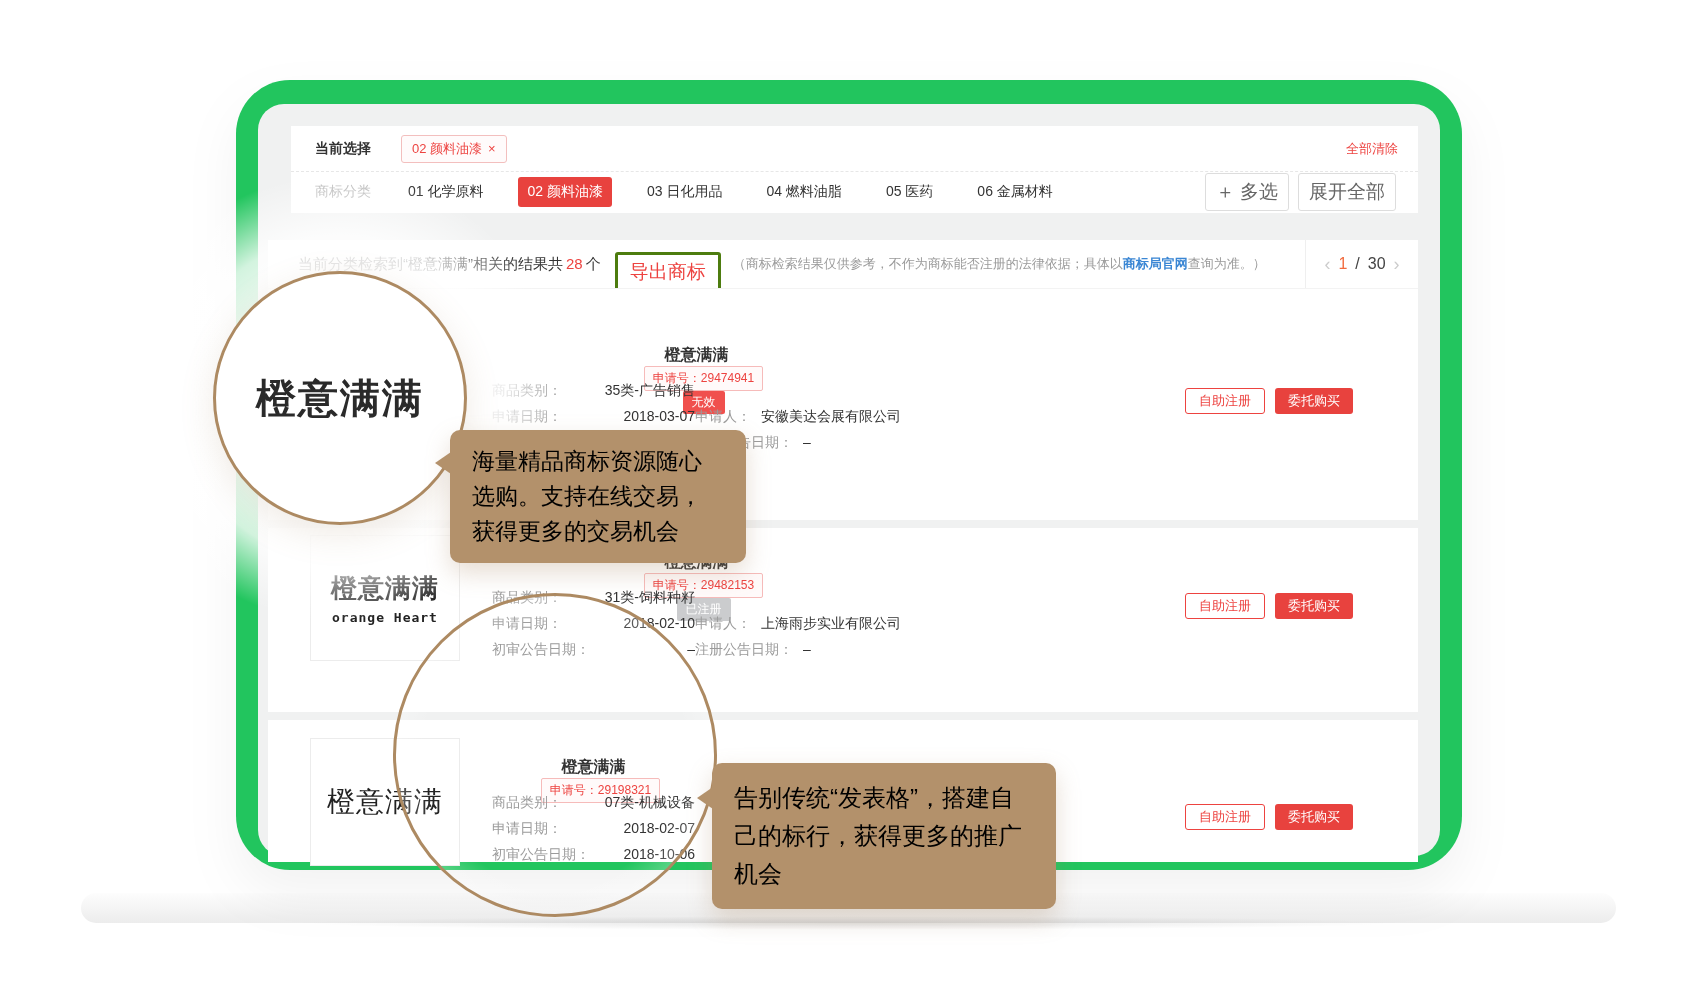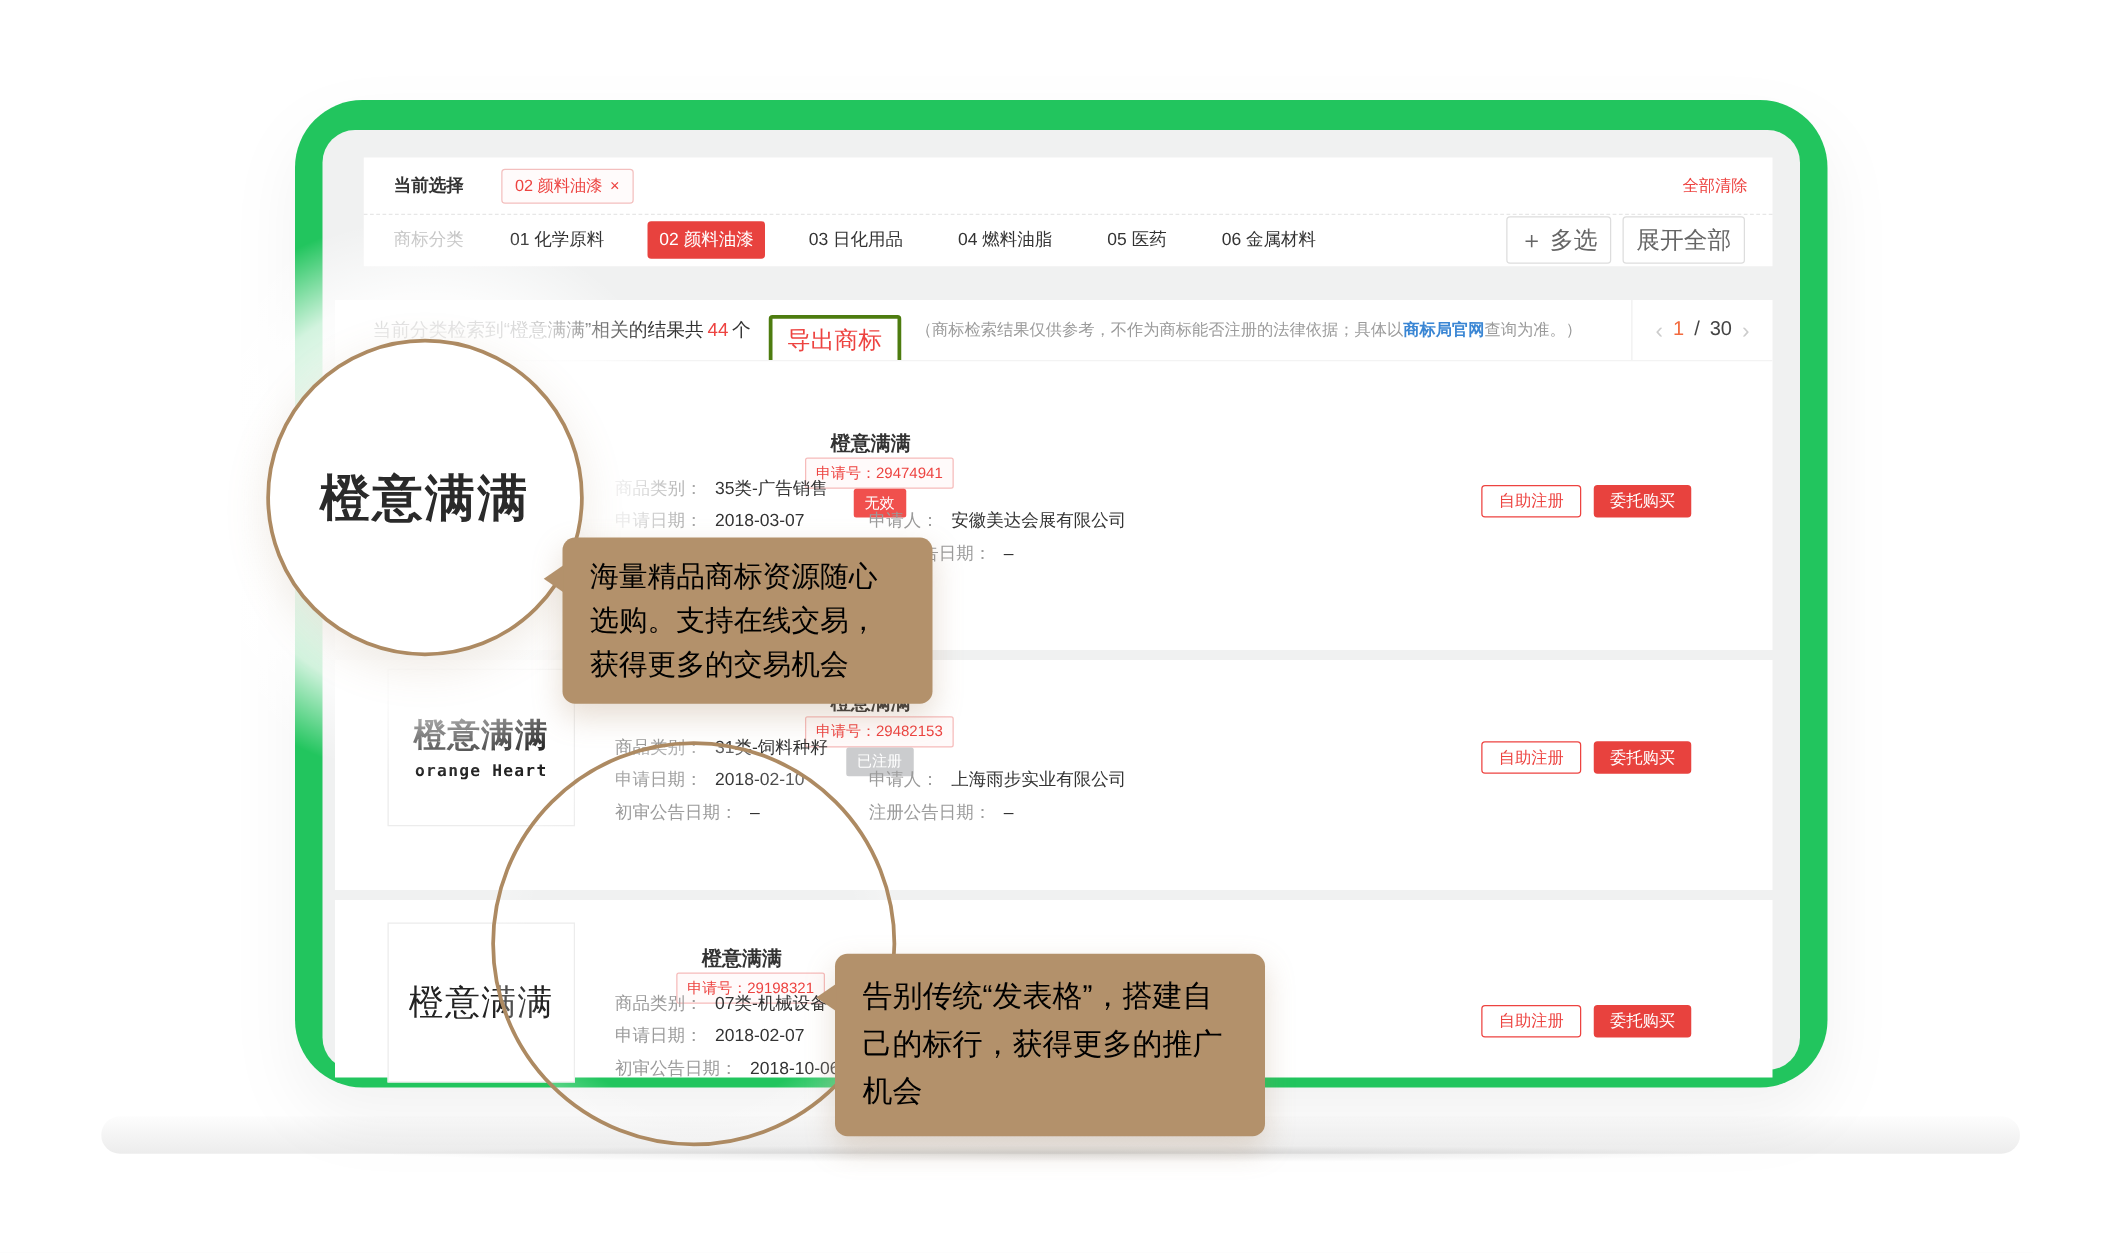--- a/index.html
+++ b/index.html
@@ -69,21 +69,21 @@
   .row2 .fields { padding-top:24px; }
   .row3 .fields { padding-top:37px; }
   .title-line { display:flex; align-items:center; height:24px; margin-bottom:8px;flex-direction:column; }
   .tm-title { font-size:16px; font-weight:bold; color:#333; white-space:nowrap; }
   .app-tag { margin-left:14px; border:1px solid #f6bbba; background:#fffafa; color:#ed4340;
              font-size:12px; padding:3px 8px; border-radius:2px; white-space:nowrap; }
   .badge { margin-left:14px; font-size:12px; color:#fff; padding:3px 9px; border-radius:2px; white-space:nowrap; }
   .badge-invalid { background:#f0504d; }
   .badge-registered { background:#cbccce; }
   .f-line { display:flex; line-height:26px; font-size:14px; white-space:nowrap; }
-  .cell1 { width:203px; display:flex; }
+  .cell1 { width:203px; display:flex;justify-content:space-between; }
   .cell2 { display:flex; }
   .f-label { color:#9b9b9b; margin-right:10px; }
   .f-value { color:#333; }
   .row-btns { position:absolute; right:65px; display:flex; gap:10px;justify-content:space-between; }
   .row1 .row-btns { top:99px; }
   .row2 .row-btns { top:65px; }
   .row3 .row-btns { top:84px; }
   .btn-outline { width:80px; height:26px; border:1px solid #ed4340; color:#ed4340; background:#fff;
                  font-size:13px; border-radius:3px; display:flex; align-items:center; justify-content:center; cursor:pointer; }
   .btn-solid { width:78px; height:26px; background:#e8423e; color:#fff; font-size:13px; border-radius:3px;
@@ -98,21 +98,21 @@
   .mag-text { font-size:40px; font-weight:600; color:#2a2a2a; letter-spacing:2px; white-space:nowrap; }
   .ring { position:absolute; left:393px; top:593px; width:324px; height:324px; border-radius:50%;
           border:3px solid #ad8a62; z-index:5;
           background:radial-gradient(circle, rgba(255,255,255,0) 58%, rgba(255,255,255,0.45) 82%, rgba(255,255,255,0) 99%); }
   .tooltip { position:absolute; background:#b3916b; color:#000000; border-radius:10px; z-index:6;
              box-shadow:0 10px 24px rgba(168,134,96,0.28);margin-top:15px; }
   .tooltip .arrow { position:absolute; left:-15px; width:0; height:0;
              border:11px solid transparent; border-right:16px solid #b3916b; border-left:none; }
   .tip1 { left:450px; top:415px; width:296px; padding:14px 22px; font-size:23px; line-height:35px; }
   .tip1 .arrow { top:22px; }
-  .tip2 { left:668px; top:748px; width:344px; padding:16px 22px; font-size:24px; line-height:38px; }
+  .tip2 { left:712px; top:748px; width:344px; padding:16px 22px; font-size:24px; line-height:38px; }
   .tip2 .arrow { top:24px; }
 </style>
 </head>
 <body>
 
 <div class="stage">
 
   <div class="base"></div>
 
   <div class="device">
@@ -136,21 +136,21 @@
         <span class="cat-item">05 医药</span>
         <span class="cat-item">06 金属材料</span>
         <span class="tp-spacer"></span>
         <span class="tp-btn">＋ 多选</span>
         <span class="tp-btn">展开全部</span>
       </div>
     </div>
 
     <div class="results">
       <div class="res-header">
-        <span class="summary"><span>当前分类检索到“橙意满满”相关的结果共</span><span class="count">44</span><span>个</span></span>
+        <span class="summary"><span>当前分类检索到“橙意满满”相关的结果共</span><span class="count">28</span><span>个</span></span>
         <span class="export-btn">导出商标</span>
         <span class="note"><span>（商标检索结果仅供参考，不作为商标能否注册的法律依据；具体以</span><span class="lk">商标局官网</span><span>查询为准。）</span></span>
         <span class="pager">
           <span class="pg-arrow">‹</span>
           <span class="pg-cur">1</span>
           <span class="pg-sep">/</span>
           <span class="pg-total">30</span>
           <span class="pg-arrow">›</span>
         </span>
       </div>

